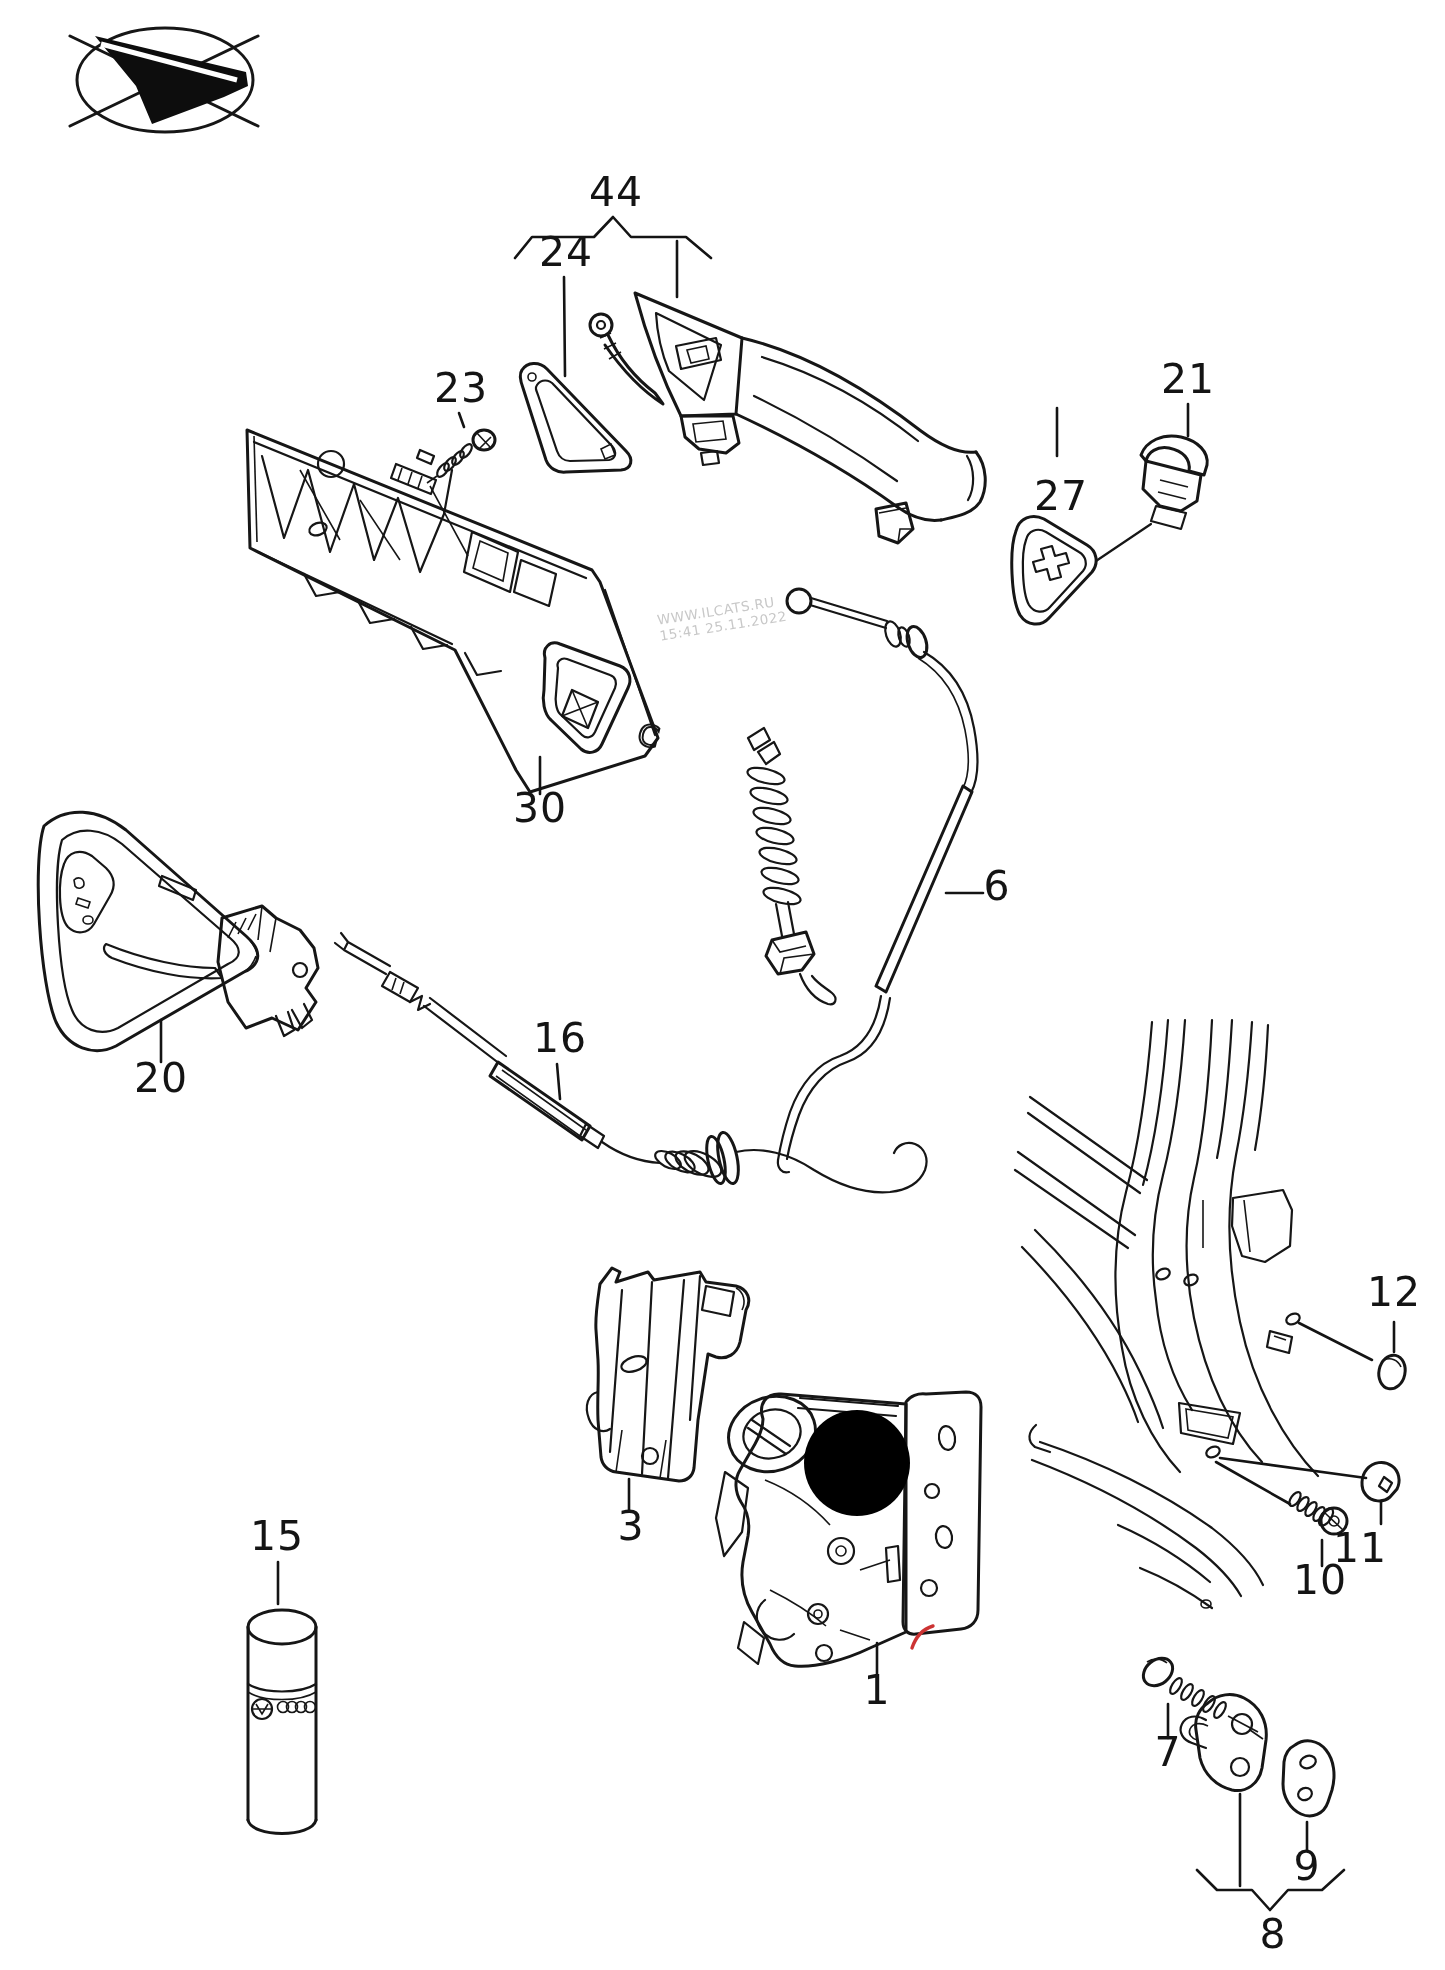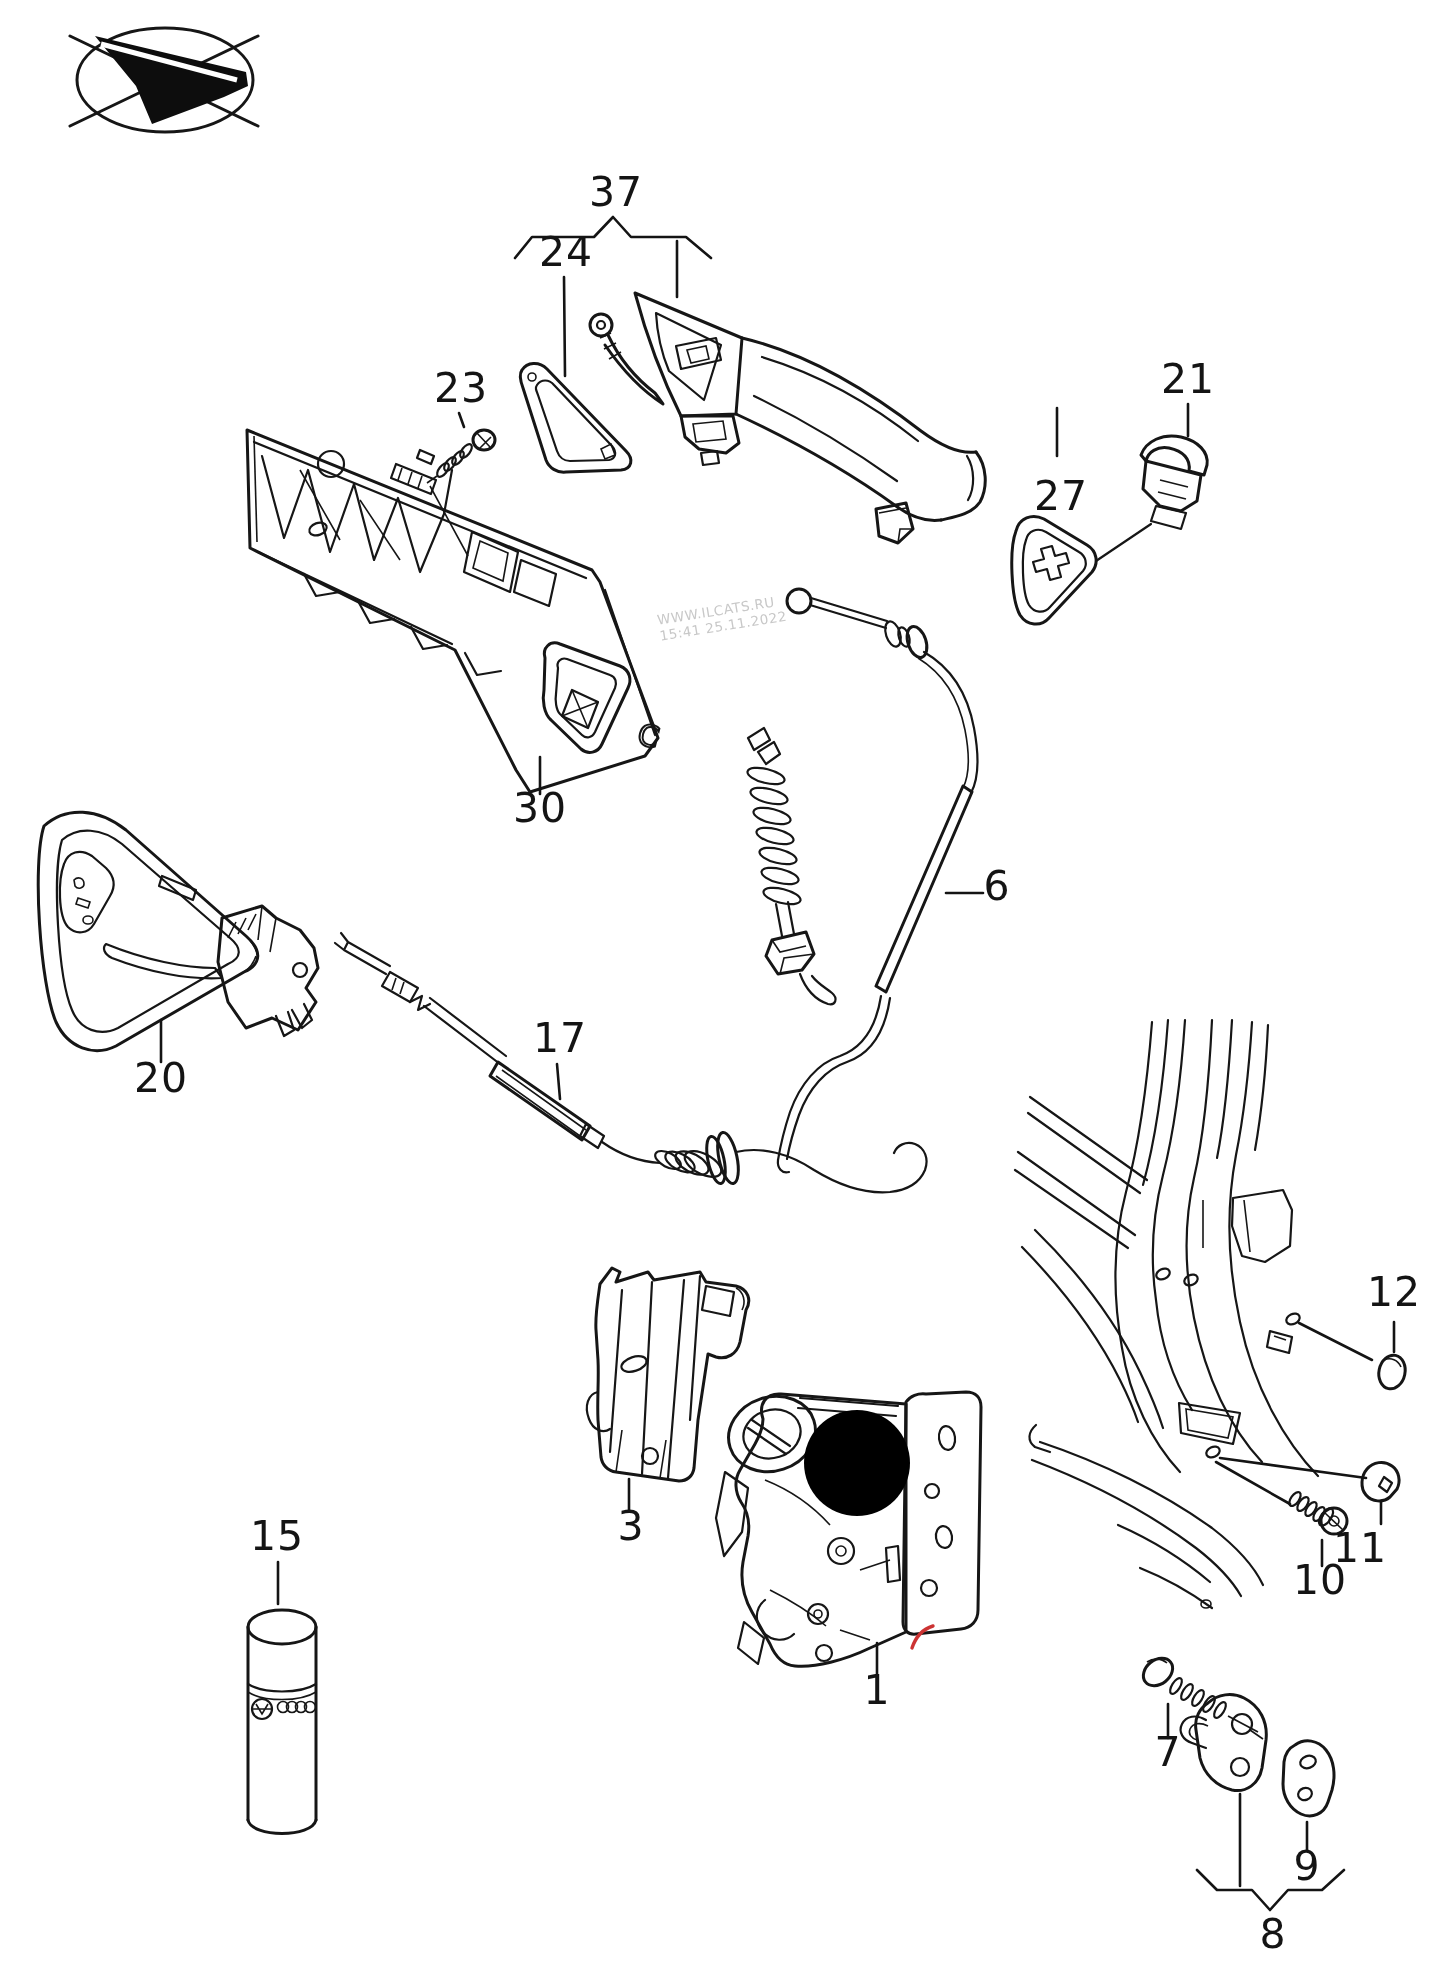--- a/index.html
+++ b/index.html
@@ -317,28 +317,28 @@
       <path class="callout" d="M1394,1322 L1394,1352 M1299,1323 L1372,1360"></path>
       <path class="callout" d="M1381,1502 L1381,1524 M1220,1458 L1366,1478"></path>
       <path class="callout" d="M1322,1540 L1322,1566 M1216,1462 L1290,1504"></path>
       <path class="callout" d="M1168,1704 L1168,1738"></path>
       <path class="callout" d="M1307,1822 L1307,1850"></path>
       <path class="callout" d="M1197,1870 L1217,1890 L1252,1890 L1270,1910 L1288,1890 L1322,1890 L1344,1870"></path>
       <path class="callout" d="M1240,1794 L1240,1886"></path>
     </g>
   </svg>
 
-  <div class="part-label" style="left:616px;top:172px">37</div>
+  <div class="part-label" style="left:616px;top:172px">44</div>
   <div class="part-label" style="left:566px;top:232px">24</div>
   <div class="part-label" style="left:461px;top:368px">23</div>
   <div class="part-label" style="left:1188px;top:359px">21</div>
   <div class="part-label" style="left:1061px;top:476px">27</div>
   <div class="part-label" style="left:540px;top:788px">30</div>
   <div class="part-label" style="left:161px;top:1058px">20</div>
-  <div class="part-label" style="left:560px;top:1018px">17</div>
+  <div class="part-label" style="left:560px;top:1018px">16</div>
   <div class="part-label" style="left:997px;top:866px">6</div>
   <div class="part-label" style="left:277px;top:1516px">15</div>
   <div class="part-label" style="left:631px;top:1506px">3</div>
   <div class="part-label" style="left:877px;top:1670px">1</div>
   <div class="part-label" style="left:1394px;top:1272px">12</div>
   <div class="part-label" style="left:1360px;top:1528px">11</div>
   <div class="part-label" style="left:1320px;top:1560px">10</div>
   <div class="part-label" style="left:1168px;top:1732px">7</div>
   <div class="part-label" style="left:1307px;top:1846px">9</div>
   <div class="part-label" style="left:1273px;top:1914px">8</div>

